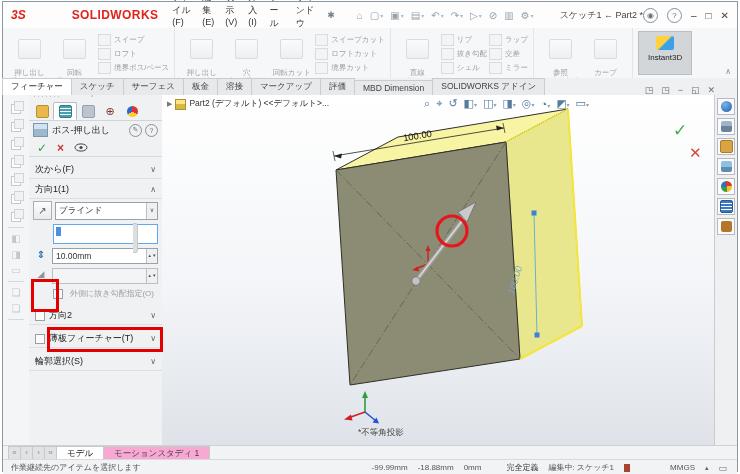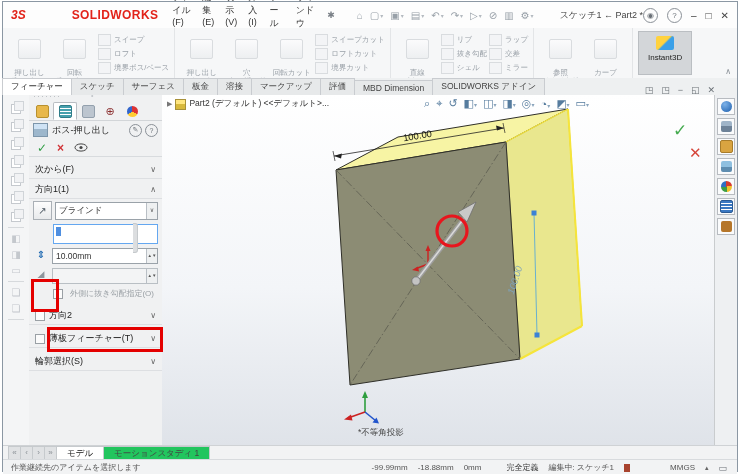--- a/index.html
+++ b/index.html
@@ -84,21 +84,21 @@
   .confirm-ok{position:absolute;left:511px;top:25px;font-size:17px;font-weight:bold;color:#46ab50;}
   .confirm-cancel{position:absolute;left:527px;top:49px;font-size:15px;font-weight:bold;color:#d6453a;}
   
   .taskpane{position:absolute;right:0;top:0;width:22px;height:100%;background:#eef0f2;border-left:1px solid #c9ccce;}
   .tp{width:16px;height:15px;margin:3px auto 2px;border:1px solid #b7bbc0;background:#fafbfc;display:flex;align-items:center;justify-content:center;}
   .tpi{width:11px;height:11px;border-radius:2px;}
   
   .bottabs{position:absolute;left:0;top:443px;width:100%;height:14px;background:#f2f3f4;border-top:1px solid #cfd2d5;display:flex;align-items:stretch;font-size:8.5px;}
   .navbtns{display:flex;margin-left:6px;}
   .navbtns span{width:11px;background:#e0e2e4;border:1px solid #c6cacd;margin-left:-1px;color:#8a9096;font-size:8px;text-align:center;line-height:12px;}
-  .btab{padding:1px 10px 0;border:1px solid #c6cacd;border-bottom:none;background:#22c55e;color:#444;margin-left:-1px;white-space:nowrap;}
+  .btab{padding:1px 10px 0;border:1px solid #c6cacd;border-bottom:none;background:#f9a8d4;color:#444;margin-left:-1px;white-space:nowrap;}
   .btab.active{background:#fff;color:#111;}
   .statusbar{position:absolute;left:0;top:457px;width:100%;height:15px;background:#f2f3f4;border-top:1px solid #d8dbde;display:flex;align-items:center;font-size:8px;color:#555;}
   .statusbar .msg{margin-left:8px;}
   .statusright{margin-left:auto;display:flex;align-items:center;gap:10px;margin-right:10px;white-space:nowrap;}
   .sheeticon{width:6px;height:8px;background:#a8432e;}
   .statmon{color:#6a7076;font-size:9px;}
   
   .redbox{position:absolute;border:3px solid #e40000;background:transparent;z-index:50;}
 </style>
 </head>

